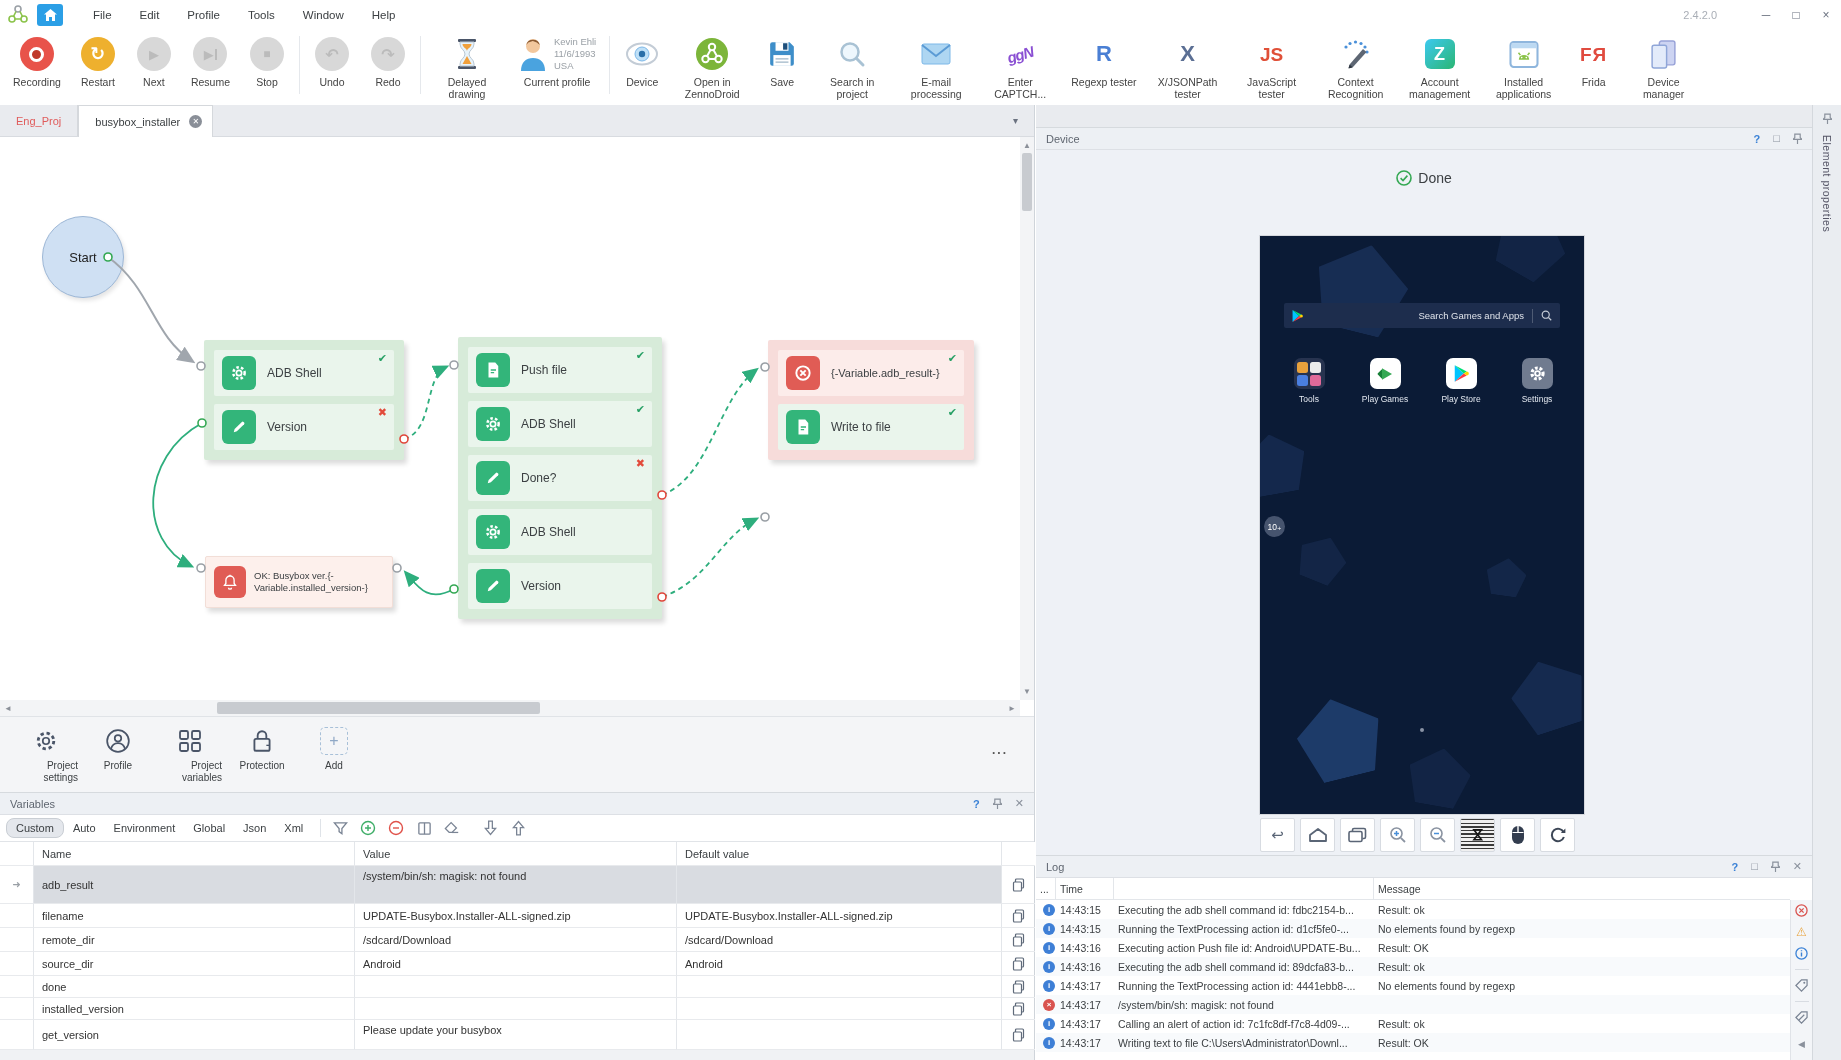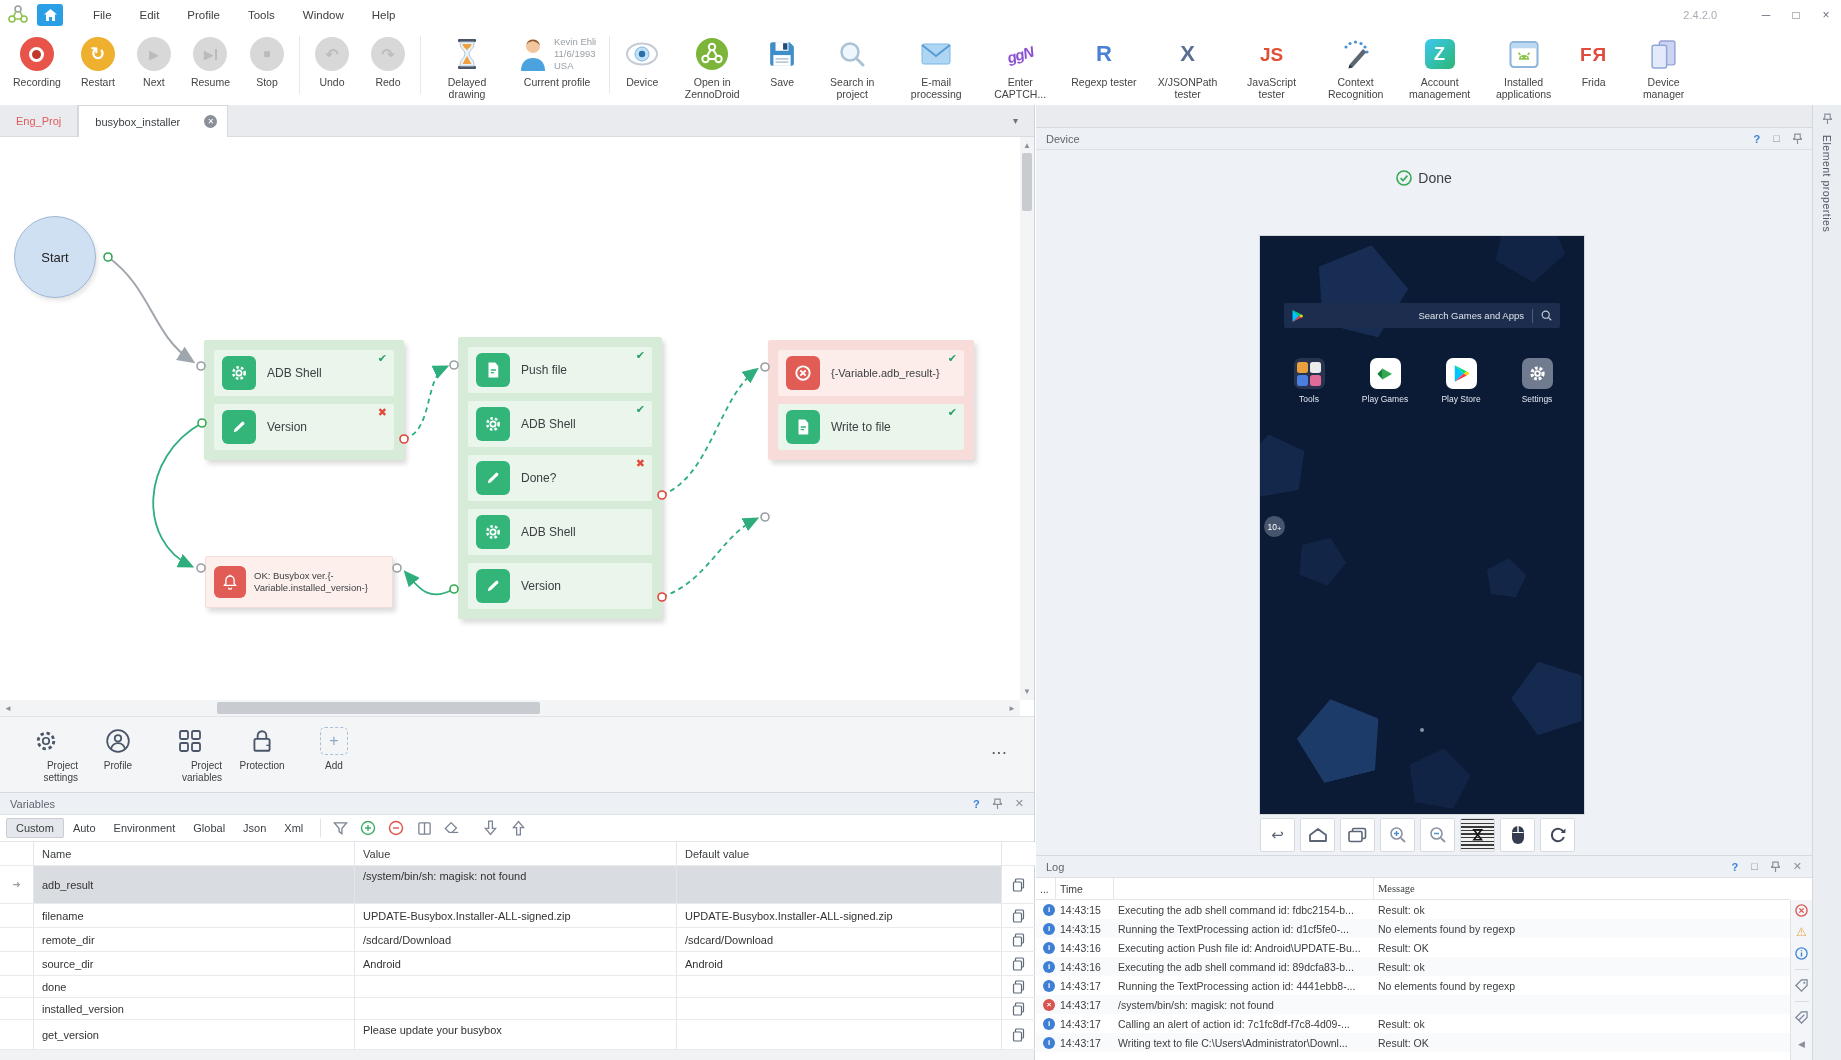--- a/index.html
+++ b/index.html
@@ -34,28 +34,28 @@
   .profile-info { font-size:9.5px; color:#9aa0a6; line-height:1.25; text-align:left; }
   .bigletter { font-weight:bold; font-size:22px; line-height:1; }
   .captcha-txt { font-style:italic; font-weight:bold; font-size:15px; color:#8a4fd3; transform:rotate(-16deg); display:inline-block; letter-spacing:-1px; }
   .ztile { width:30px; height:30px; border-radius:6px; background:linear-gradient(135deg,#3cc9f0,#2bb673); color:#fff; font-weight:bold; font-size:18px; display:flex; align-items:center; justify-content:center; }
 
   
   .left-pane { position:absolute; left:0; top:105px; width:1035px; height:955px; border-right:1px solid #cfd4da; background:#fff; }
   .tabbar { position:relative; height:32px; background:#e9ebef; border-bottom:1px solid #d8dbe0; display:flex; align-items:stretch; }
   .tab { display:flex; align-items:center; padding:0 16px; font-size:11px; color:#3c4043; border-right:1px solid #d5d8dc; }
   .tab.inactive { color:#e05b5b; }
-  .tab.active { background:#fff; border:1px solid #d5d8dc; border-bottom:none; margin-bottom:-1px; gap:24px; padding:0 10px 0 16px; }
+  .tab.active { background:#fff; border:1px solid #d5d8dc; border-bottom:none; margin-bottom:-1px; gap:9px; padding:0 10px 0 16px; }
   .tab-close { width:13px; height:13px; border-radius:50%; background:#8a8f98; color:#fff; font-size:8px; line-height:13px; text-align:center; }
   .tab-caret { margin-left:auto; margin-right:16px; align-self:center; color:#6b7280; font-size:10px; }
 
   
   .canvas { position:relative; height:579px; background:#fff; overflow:hidden; }
   .wires { position:absolute; left:0; top:0; z-index:3; pointer-events:none; }
-  .start-node { position:absolute; left:14px; top:79px; width:82px; height:82px; border-radius:50%; background:#cfe0f3; border:1px solid #9db7d6; display:flex; align-items:center; justify-content:center; font-size:13px; color:#222; z-index:2; box-shadow:2px 3px 4px rgba(0,0,0,.10); }
+  .start-node { position:absolute; left:42px; top:79px; width:82px; height:82px; border-radius:50%; background:#cfe0f3; border:1px solid #9db7d6; display:flex; align-items:center; justify-content:center; font-size:13px; color:#222; z-index:2; box-shadow:2px 3px 4px rgba(0,0,0,.10); }
   .fgroup { position:absolute; background:#d7ebd9; border-radius:2px; padding:10px; z-index:2; box-shadow:3px 4px 5px rgba(0,0,0,.14); }
   .fgroup.red { background:#f7dcda; }
   .frow { position:relative; height:46px; border-radius:2px; background:#eaf5ec; display:flex; align-items:center; gap:11px; padding:0 8px; margin-bottom:8px; }
   .frow:last-child { margin-bottom:0; }
   .frow.redrow { background:#fcecea; }
   .ftile { width:34px; height:34px; border-radius:6px; background:#33b57a; display:flex; align-items:center; justify-content:center; flex:none; }
   .ftile.redtile { background:#e05c55; }
   .flabel { font-size:12px; color:#3c4043; }
   .mark { position:absolute; top:2px; right:7px; font-size:11px; }
   .mark.ok { color:#27a065; } .mark.err { color:#e24b3b; }
@@ -78,21 +78,21 @@
   
   .panel-header { height:23px; background:#edf0f4; border-top:1px solid #d6dade; border-bottom:1px solid #dde0e5; display:flex; align-items:center; padding:0 10px; }
   .panel-title { font-size:11px; color:#5f6670; }
   .ph-icons { margin-left:auto; display:flex; align-items:center; gap:13px; }
   .ph-icons .q { color:#3b82d6; font-weight:bold; font-size:11px; }
   .ph-icons .g { color:#8a919c; font-size:11px; line-height:1; }
 
   
   .vars-tabs { height:27px; background:#fff; border-bottom:1px solid #e1e4e8; display:flex; align-items:center; padding-left:6px; }
   .vtab { font-size:11px; color:#3c4043; padding:3px 9px; }
-  .vtab.active { background:#e4e7ec; border:1px solid #c9ced4; border-radius:2px; }
+  .vtab.active { background:#e4e7ec; border:1px solid #c9ced4; border-radius:8px; }
   .vsep { width:1px; height:18px; background:#dfe3e8; margin:0 8px; }
   .vico { width:22px; display:flex; justify-content:center; margin-right:6px; }
   .vars-table { font-size:11px; }
   .vrow { display:grid; grid-template-columns:34px 321px 322px 325px 33px; }
   .vrow > div { border-right:1px solid #e3e6ea; border-bottom:1px solid #e8eaed; padding:0 8px; display:flex; align-items:center; overflow:hidden; white-space:nowrap;text-align:right; }
   .vrow > div:last-child { border-right:none; justify-content:center; }
   .vhead > div { height:24px; color:#3c4043; background:#fff; }
   .vrow.sel .c-name, .vrow.sel .c-val, .vrow.sel .c-def { background:#d9dce1; }
   .vtop { align-items:flex-start !important; padding-top:4px !important; }
   .gutter { color:#9aa0a6; justify-content:center !important; font-size:10px; }
@@ -124,21 +124,21 @@
   .bfly { transform:rotate(90deg); color:#141414; font-weight:bold; font-size:15px; }
   .statusrow { position:absolute; left:28px; top:714px; display:flex; align-items:center; gap:9px; font-size:11px; color:#3c4043; }
   .statusrow .gap { width:14px; }
 
   
   .log-panel { position:relative; height:205px; background:#fff; }
   .log-grid { position:absolute; left:0; right:22px; top:23px; bottom:0; }
   .lrow { display:grid; grid-template-columns:20px 58px 260px 1fr; align-items:center; height:19px; font-size:10.5px; color:#3c4043; }
   .lrow.lhead { height:22px; border-bottom:1px solid #e3e6ea; color:#3c4043; font-size:10.5px; }
   .lrow.lhead > div { border-right:1px solid #e3e6ea; height:100%; display:flex; align-items:center; padding-left:4px; }
-  .lrow.lhead > div:last-child { border-right:none;font-family:Liberation Serif, serif; }
+  .lrow.lhead > div:last-child { border-right:none; }
   .lrow > div { overflow:hidden; white-space:nowrap; padding-left:4px; }
   .lrow:nth-child(odd):not(.lhead) { background:#f8fafc; }
   .lv { width:12px; height:12px; border-radius:50%; color:#fff; font-size:8px; font-weight:bold; display:flex; align-items:center; justify-content:center; margin-left:3px; }
   .lv.info { background:#3e7fd6; } .lv.err { background:#d9534f; }
   .log-rail { position:absolute; right:0; top:45px; bottom:0; width:22px; background:#f3f5f8; border-left:1px solid #e0e3e8; display:flex; flex-direction:column; align-items:center; padding-top:4px; gap:9px; }
   .rail-sep { width:14px; height:1px; background:#d8dce2; }
   .warn { color:#e8a33d; font-size:12px; line-height:1; }
   .rail-back { margin-top:6px; color:#8a919c; font-size:9px; }
 
   

